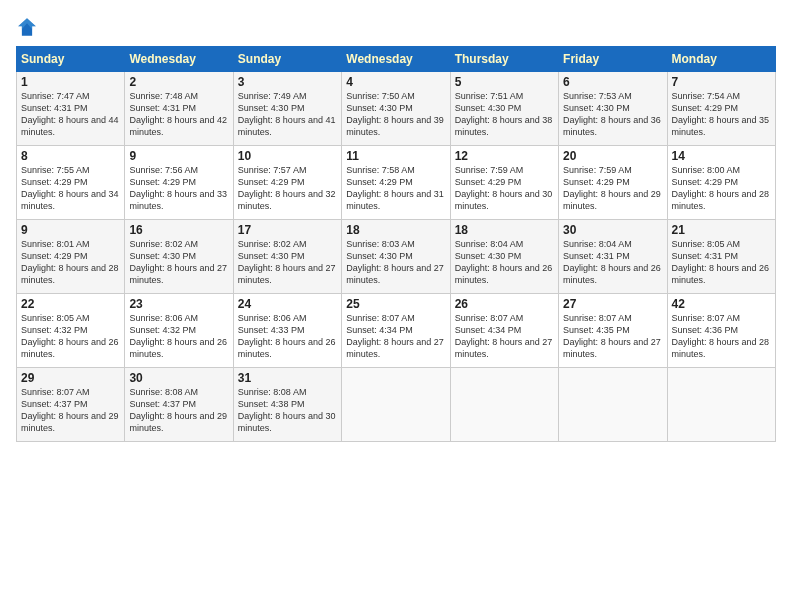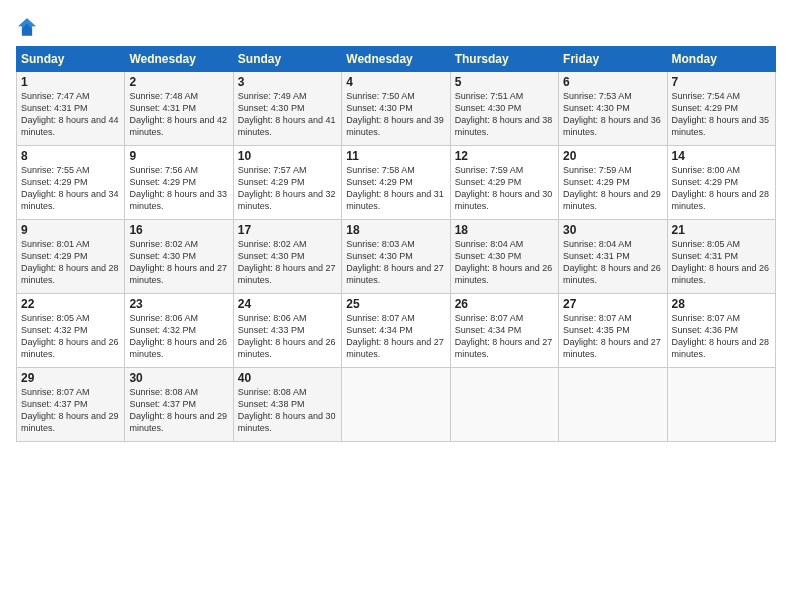--- a/index.html
+++ b/index.html
@@ -192,29 +192,29 @@
           <td><span class="day-num">23</span>
 <span class="day-info">Sunrise: 8:06 AM<br>Sunset: 4:32 PM<br>Daylight: 8 hours and 26 minutes.</span></td>
           <td><span class="day-num">24</span>
 <span class="day-info">Sunrise: 8:06 AM<br>Sunset: 4:33 PM<br>Daylight: 8 hours and 26 minutes.</span></td>
           <td><span class="day-num">25</span>
 <span class="day-info">Sunrise: 8:07 AM<br>Sunset: 4:34 PM<br>Daylight: 8 hours and 27 minutes.</span></td>
           <td><span class="day-num">26</span>
 <span class="day-info">Sunrise: 8:07 AM<br>Sunset: 4:34 PM<br>Daylight: 8 hours and 27 minutes.</span></td>
           <td><span class="day-num">27</span>
 <span class="day-info">Sunrise: 8:07 AM<br>Sunset: 4:35 PM<br>Daylight: 8 hours and 27 minutes.</span></td>
-          <td><span class="day-num">28</span>
+          <td><span class="day-num">42</span>
 <span class="day-info">Sunrise: 8:07 AM<br>Sunset: 4:36 PM<br>Daylight: 8 hours and 28 minutes.</span></td>
         </tr>
         <tr>
           <td><span class="day-num">29</span>
 <span class="day-info">Sunrise: 8:07 AM<br>Sunset: 4:37 PM<br>Daylight: 8 hours and 29 minutes.</span></td>
           <td><span class="day-num">30</span>
 <span class="day-info">Sunrise: 8:08 AM<br>Sunset: 4:37 PM<br>Daylight: 8 hours and 29 minutes.</span></td>
-          <td><span class="day-num">40</span>
+          <td><span class="day-num">31</span>
 <span class="day-info">Sunrise: 8:08 AM<br>Sunset: 4:38 PM<br>Daylight: 8 hours and 30 minutes.</span></td>
           <td class="empty"></td>
           <td class="empty"></td>
           <td class="empty"></td>
           <td class="empty"></td>
         </tr>
       </tbody>
   </table>
 </div>
 

